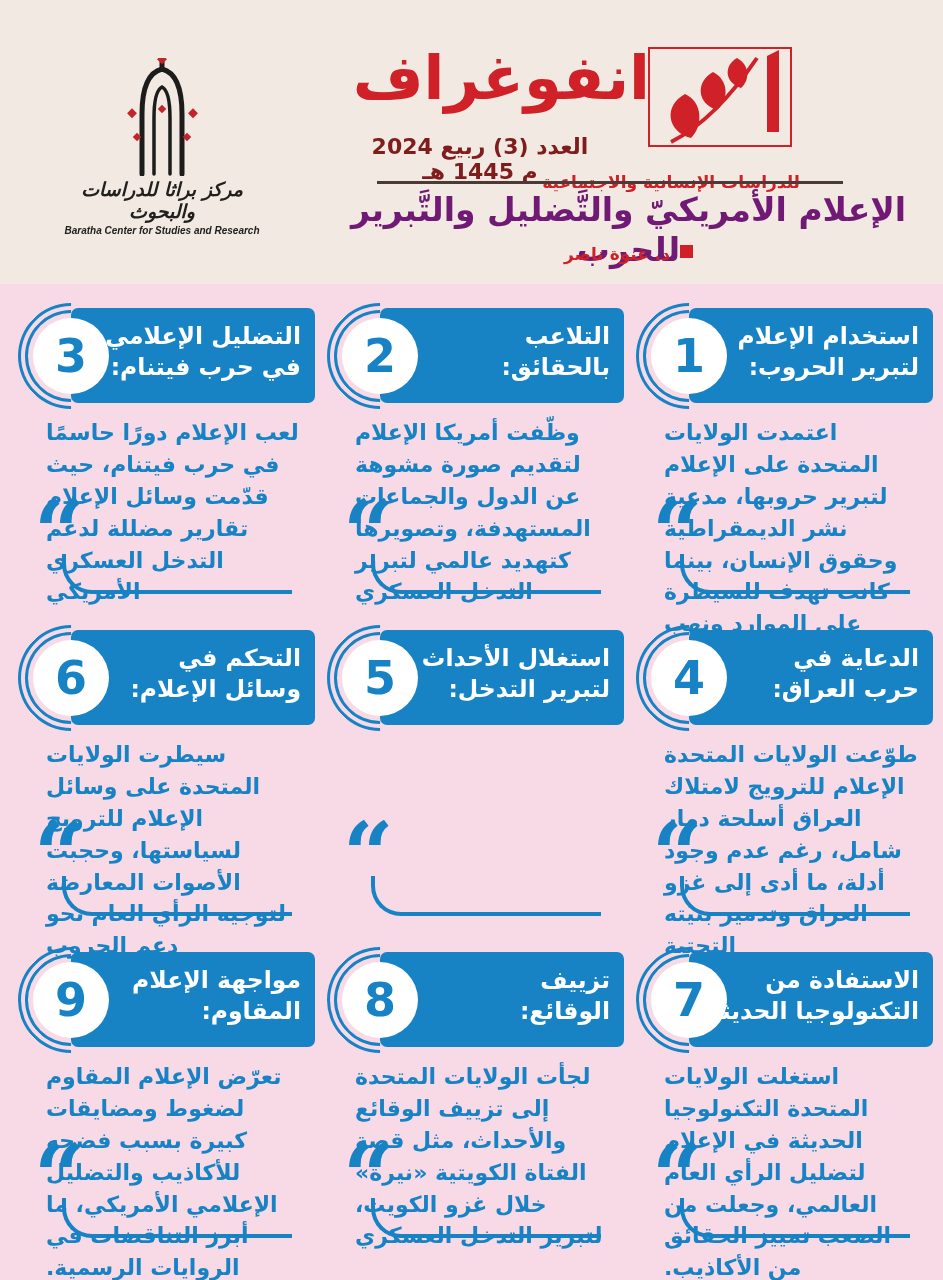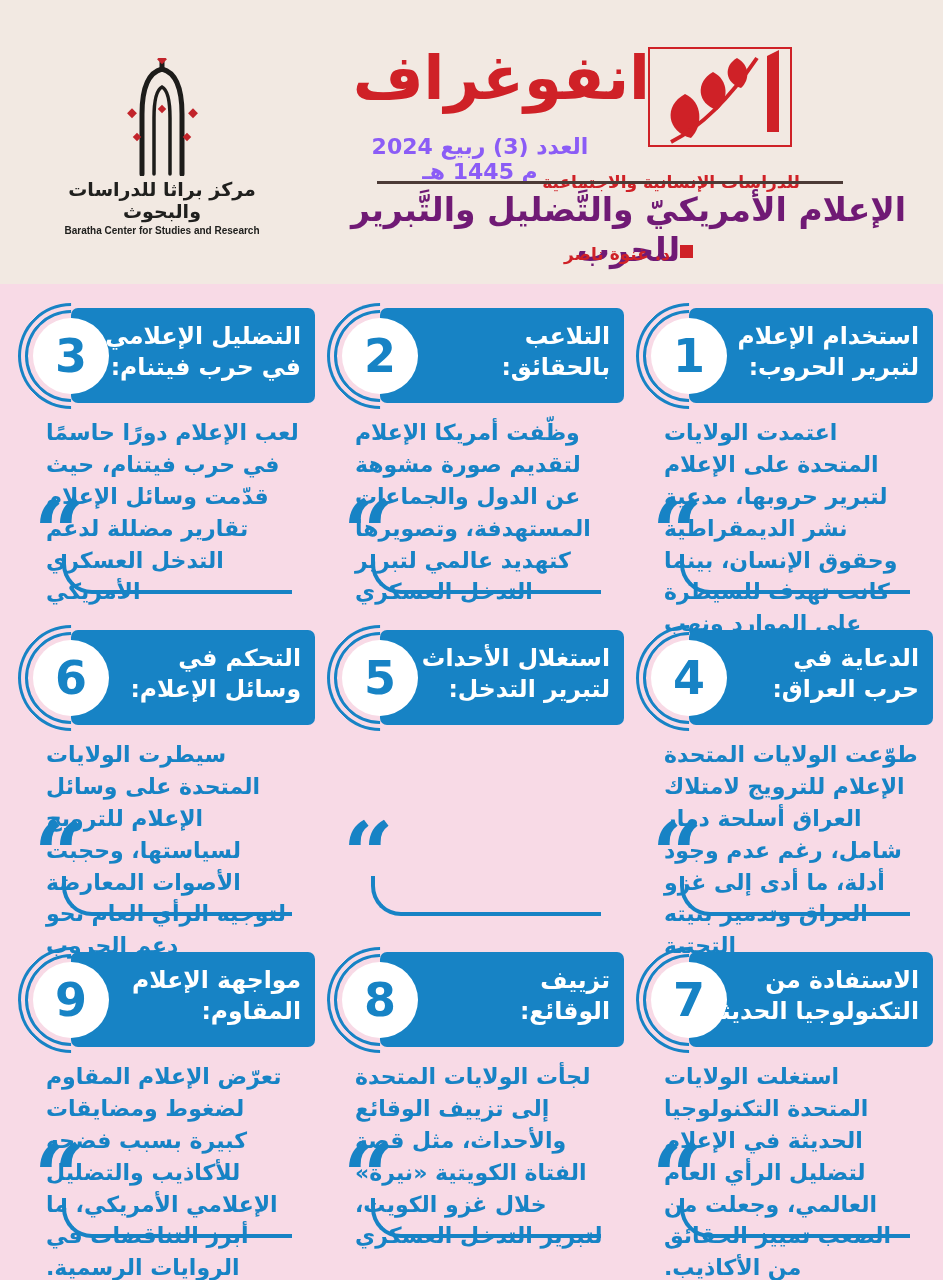--- a/index.html
+++ b/index.html
@@ -7,21 +7,21 @@
     width:943px;height:1280px;position:relative;overflow:hidden;
     background:#f8dae6;
     font-family:"DejaVu Sans", sans-serif;
   }
   
   .header{
     position:absolute;top:0;left:0;width:943px;height:284px;
     background:#f2e9e2;
   }
   .baratha{
-    position:absolute;left:52px;top:58px;width:220px;text-align:center;color:#20201e;
+    position:absolute;left:52px;top:58px;width:220px;text-align:center;color:#20201e;font-style:italic;
   }
   .baratha .cal{display:block;margin:0 auto;}
   .baratha-ar{
     font-size:19px;font-weight:bold;margin-top:2px;letter-spacing:0;
   }
   .baratha-en{
     font-family:"Liberation Sans", sans-serif;
     font-size:10px;font-weight:bold;margin-top:3px;white-space:nowrap;
   }
   .umam{
@@ -29,21 +29,21 @@
   }
   .umam-caption{
     color:#cf2127;font-size:17px;font-weight:bold;margin-top:20px;white-space:nowrap;
   }
   .infograph-title{
     position:absolute;right:293px;top:44px;
     color:#cf2127;font-size:61px;font-weight:bold;line-height:1.1;margin:0;
   }
   .issue-line{
     position:absolute;left:360px;top:134px;width:240px;text-align:center;
-    color:#8b5cf6;font-size:22px;font-weight:bold;
+    color:#7f1d1d;font-size:22px;font-weight:bold;
   }
   .header-divider{
     position:absolute;left:377px;top:181px;width:466px;height:3px;background:#4c3a36;
   }
   .main-title{
     position:absolute;left:320px;right:6px;top:190px;margin:0;text-align:center;
     color:#701a75;font-size:33px;font-weight:bold;line-height:1.2;
   }
   .author-line{
     position:absolute;left:320px;right:6px;top:244px;text-align:center;

